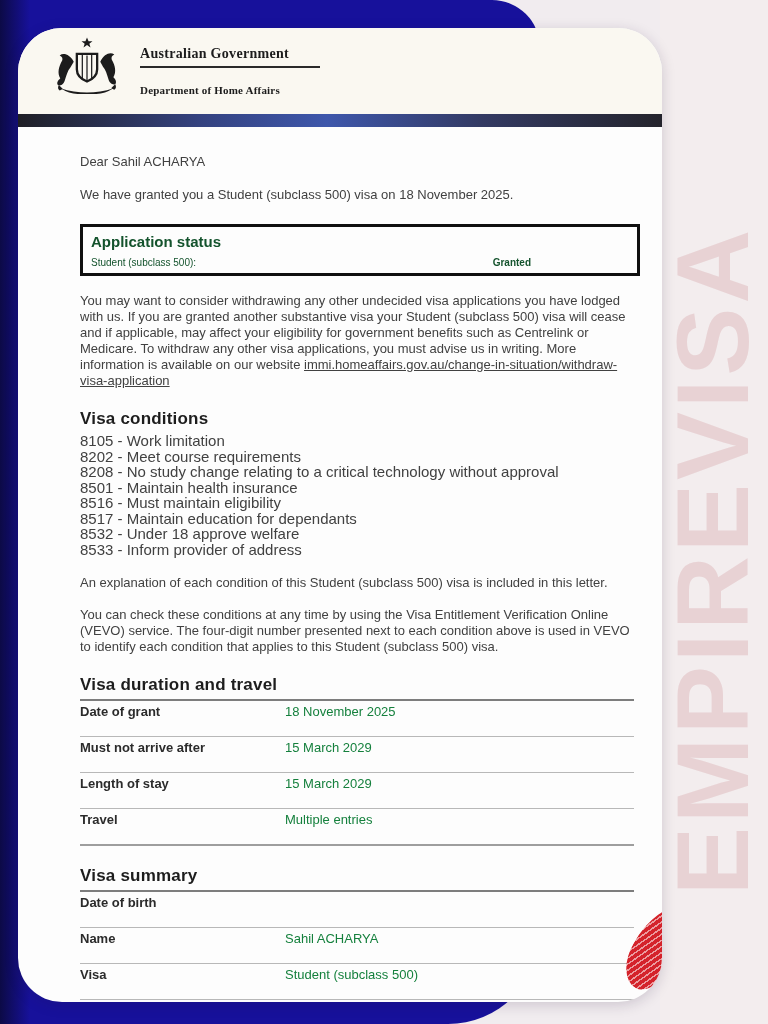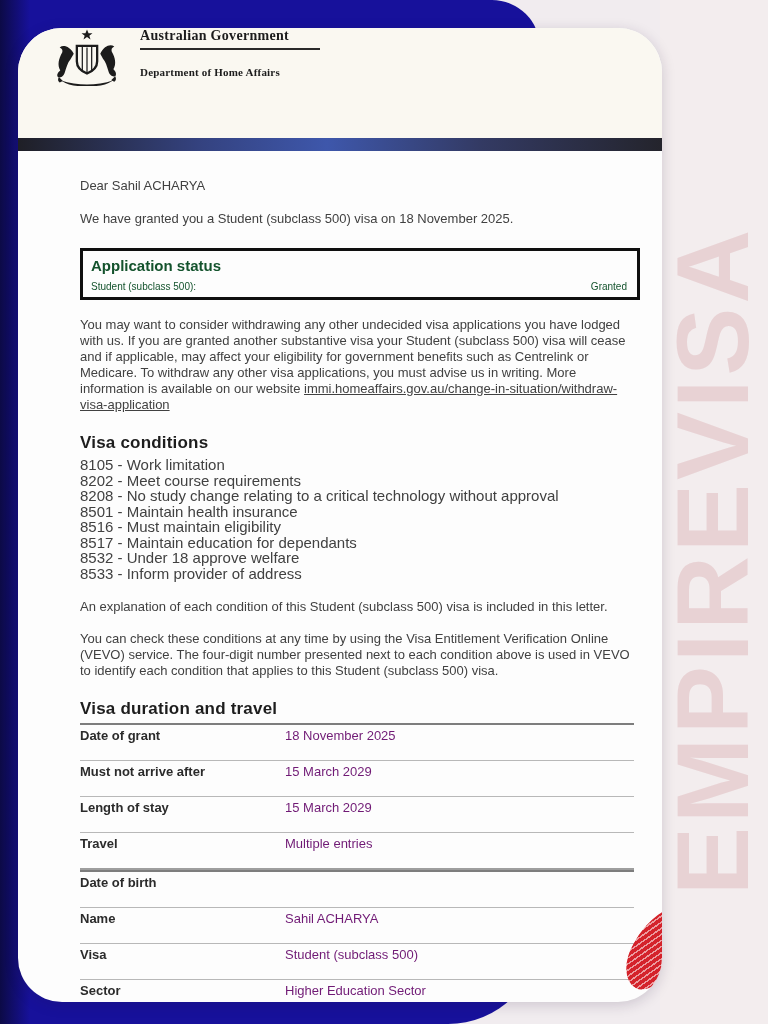--- a/index.html
+++ b/index.html
@@ -42,22 +42,22 @@
     font-family:"Liberation Sans","DejaVu Sans",sans-serif;
   }
   
   .card{
     position:absolute;left:18px;top:28px;width:644px;height:974px;
     background:#fdfdfd;border-radius:44px;
     box-shadow:0 3px 14px rgba(40,20,60,.18);
     overflow:hidden;
   }
   .header-band{
-    height:110px;background:var(--header_cream);
-    display:flex;align-items:flex-start;padding-left:30px;
+    height:86px;background:var(--header_cream);
+    display:flex;align-items:center;padding-left:30px;
   }
   .crest{width:78px;height:70px;flex:none;}
   .header-titles{margin-left:14px;font-family:"Liberation Serif","DejaVu Serif",serif;color:#1c1c1c;}
   .gov-title{font-size:14px;font-weight:bold;letter-spacing:.3px;}
   .gov-rule{width:180px;height:2px;background:#2a2a2a;margin:4px 0 5px 0;}
   .dept-title{font-size:11px;font-weight:bold;letter-spacing:.2px;margin-top:16px;}
   .gradient-bar{
     height:13px;
     background:linear-gradient(90deg,#1f1f26 0%,#34427f 28%,var(--bar_blue) 48%,#333a63 72%,#24242c 100%);
   }
@@ -67,35 +67,35 @@
   }
   .greeting{margin-bottom:17px;}
   .intro{margin-bottom:21px;}
   .status-box{
     border:3px solid #0f0f0f;
     padding:4px 10px 0 8px;
     margin-bottom:17px;color:#14532d;
   }
   .status-title{font-size:15px;font-weight:bold;line-height:21px;}
   .status-row{display:flex;font-size:10px;line-height:21px;}
-  .status-value{font-weight:normal;margin-left:auto;}
+  .status-value{font-weight:bold;margin-left:auto;margin-right:96px;}
   .para{margin-bottom:16px;}
   .link{text-decoration:underline;color:var(--ink);cursor:pointer;}
   h3.section{
     font-size:17px;color:var(--ink_dark);letter-spacing:.2px;
     margin:20px 0 4px 0;line-height:20px;
   }
   .cond-list{line-height:15px;font-size:15px;}
   .cond-list div{margin-bottom:0.5px;}
   .spacer-sm{height:18px;}
   .kv-table{border-top:2px solid #7d7d7d;margin-right:6px;}
   .kv-row{display:flex;border-bottom:1px solid #b8b8b8;padding:3px 0 16px 0;min-height:23px;}
   .kv-row:last-child{border-bottom:2px solid #9e9e9e;}
   .kv-label{width:205px;flex:none;font-weight:bold;color:#2b2b2b;}
-  .kv-value{color:#701a75;}
+  .kv-value{color:#15803d;}
   .bottom-rule{
     height:3px;background:#3a3a40;margin:20px 0 0 16px;width:560px;
   }
   .stamp{
     position:absolute;right:-20px;bottom:8px;width:48px;height:90px;
     background:
       repeating-linear-gradient(115deg,rgba(255,255,255,.55) 0 1.5px,rgba(255,255,255,0) 1.5px 5px),
       var(--stamp_red);
     border-radius:50% 50% 50% 50% / 58% 42% 58% 42%;
     transform:rotate(30deg);
@@ -183,20 +183,21 @@
       <div class="kv-row">
         <span class="kv-label">Length of stay</span>
         <span class="kv-value">15 March 2029</span>
       </div>
       <div class="kv-row">
         <span class="kv-label">Travel</span>
         <span class="kv-value">Multiple entries</span>
       </div>
     </div>
 
+    <h3 class="section">Visa summary</h3>
     <div class="kv-table">
       <div class="kv-row">
         <span class="kv-label">Date of birth</span>
         <span class="kv-value"></span>
       </div>
       <div class="kv-row">
         <span class="kv-label">Name</span>
         <span class="kv-value">Sahil ACHARYA</span>
       </div>
       <div class="kv-row">

